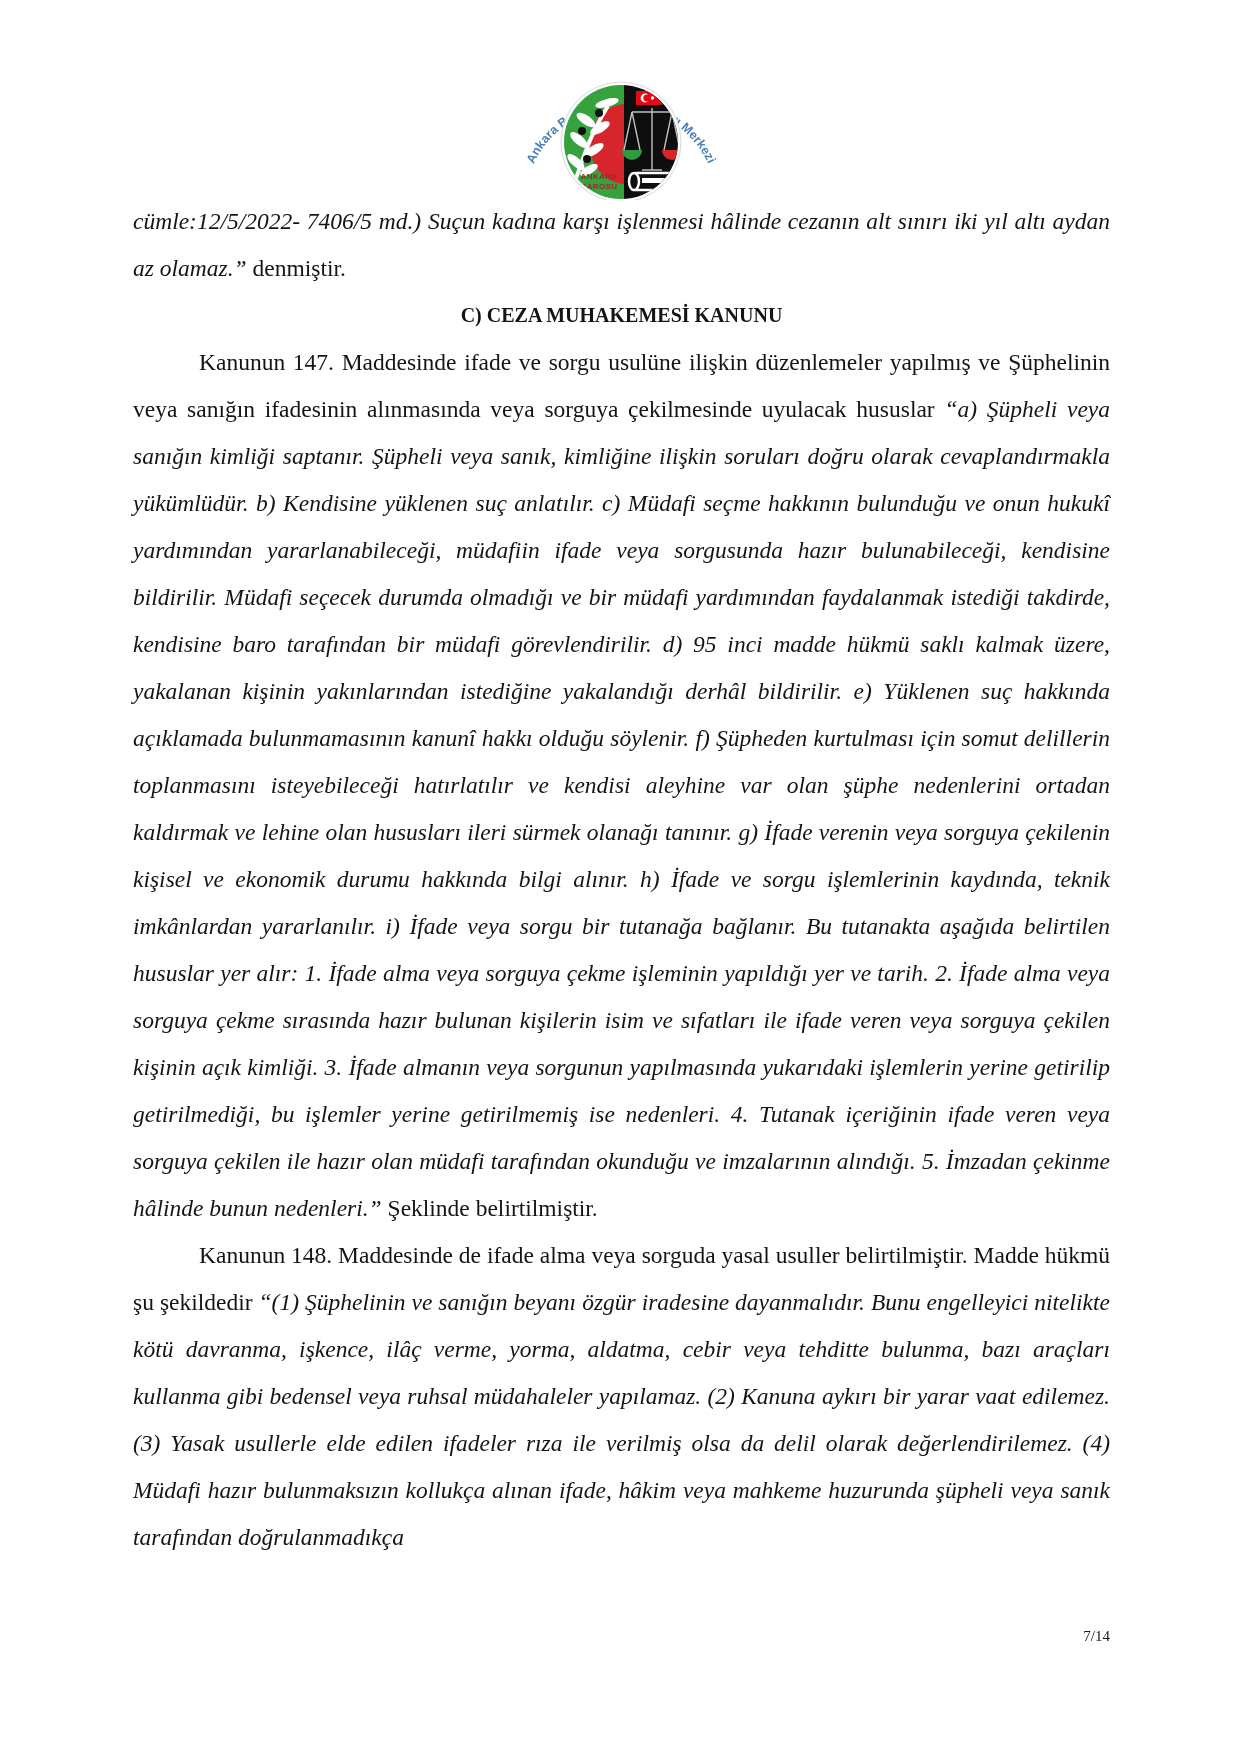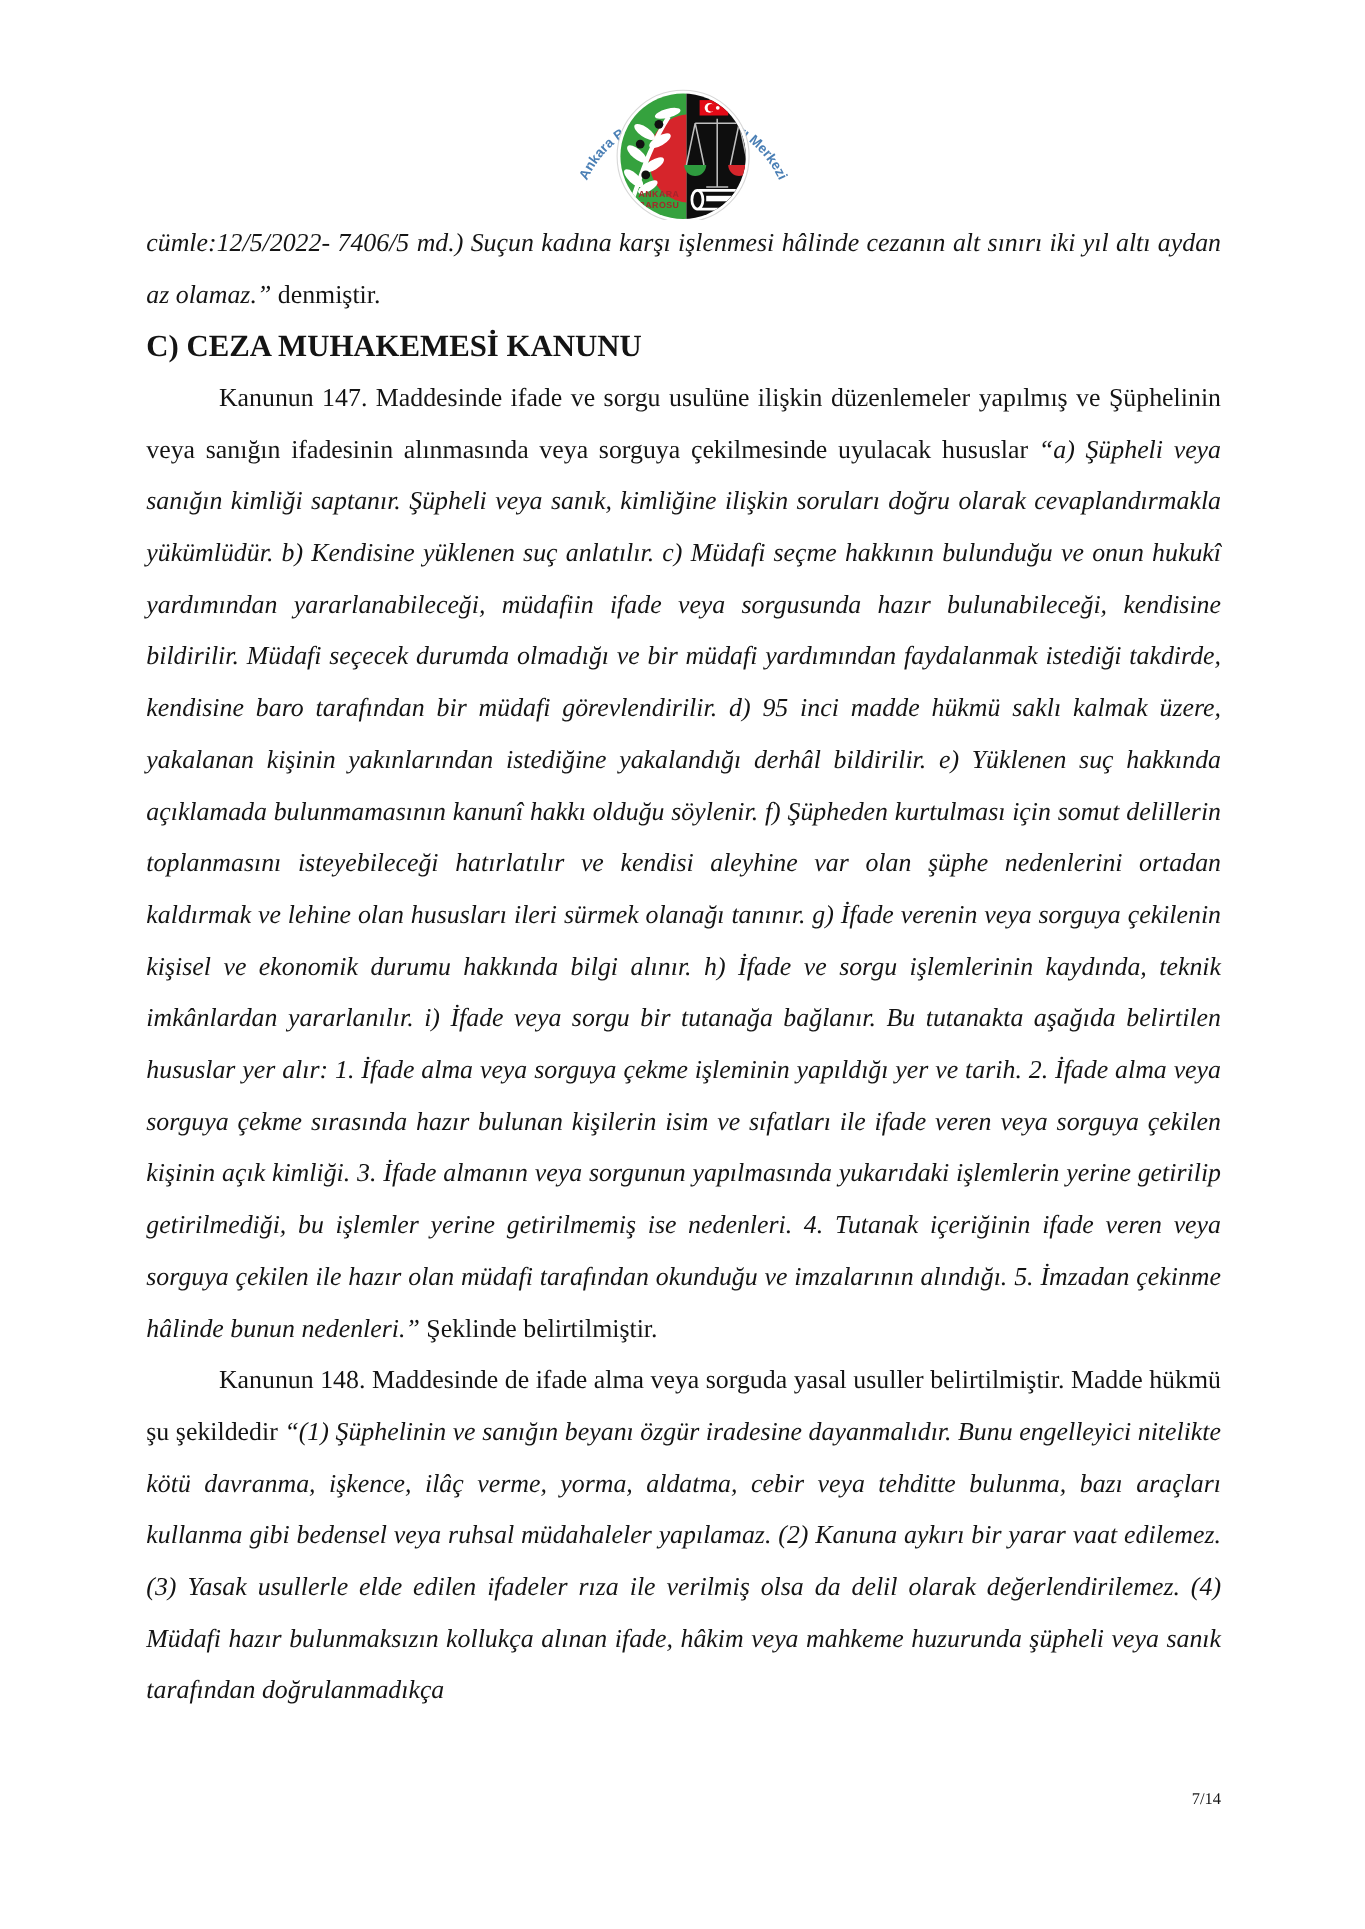--- a/index.html
+++ b/index.html
@@ -23,23 +23,23 @@
     width:977px;
     font-size:23.5px;
     line-height:47px;
     text-align:justify;
   }
   .content p{margin:0;}
   p.para-indent{text-indent:66px;}
   .heading{
     margin:0 0 0 102px;
     font-weight:bold;
-    font-size:28px;
+    font-size:20px;
     line-height:47px;
-    text-align:left;
+    text-align:center;
   }
   .it{font-style:italic;}
   .footer{
     position:absolute;
     top:1622px;
     right:131px;
     font-size:15px;
     line-height:28px;
   }
   .arc-label{

